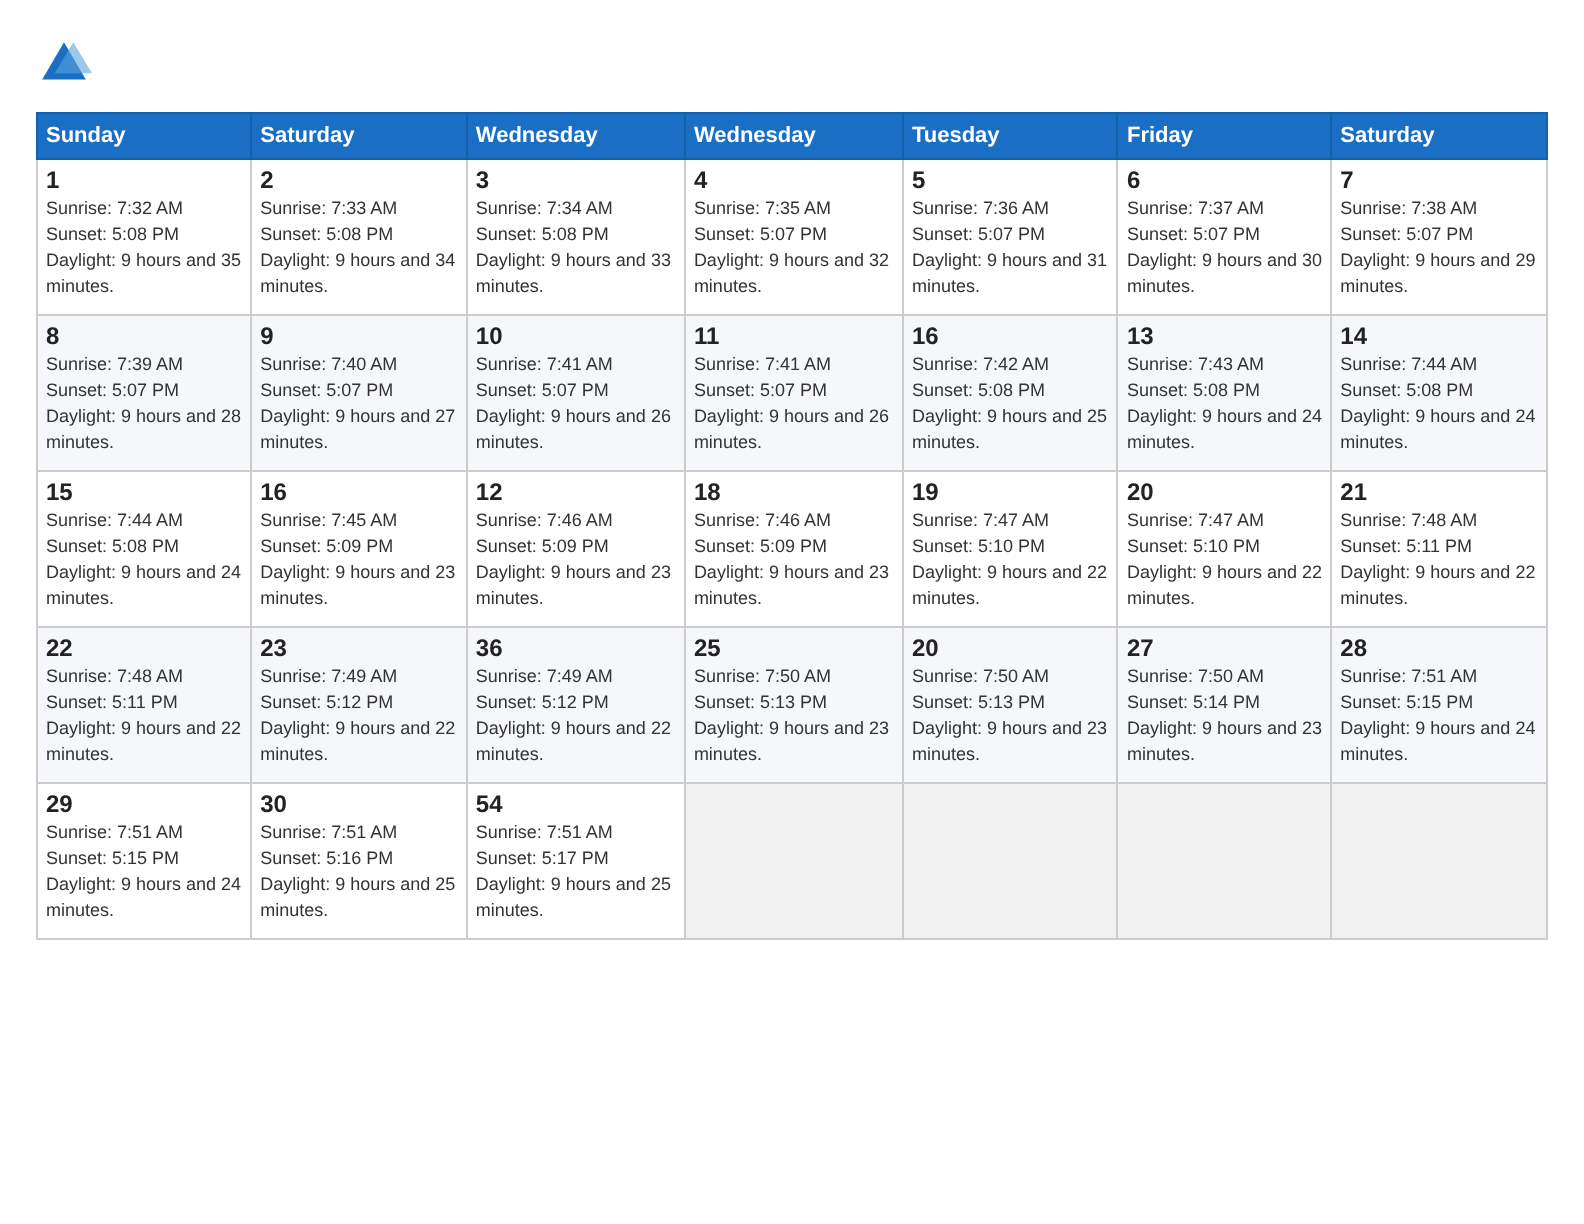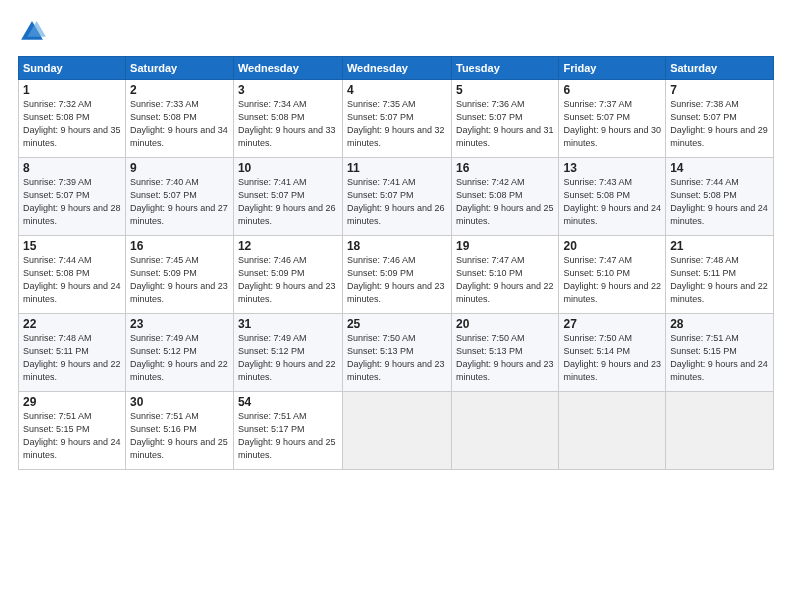--- a/index.html
+++ b/index.html
@@ -219,21 +219,21 @@
         <tr>
           <td>
             <span class="day-num">22</span>
             <div class="day-info">Sunrise: 7:48 AM<br>Sunset: 5:11 PM<br>Daylight: 9 hours and 22 minutes.</div>
           </td>
           <td>
             <span class="day-num">23</span>
             <div class="day-info">Sunrise: 7:49 AM<br>Sunset: 5:12 PM<br>Daylight: 9 hours and 22 minutes.</div>
           </td>
           <td>
-            <span class="day-num">31</span>
+            <span class="day-num">36</span>
             <div class="day-info">Sunrise: 7:49 AM<br>Sunset: 5:12 PM<br>Daylight: 9 hours and 22 minutes.</div>
           </td>
           <td>
             <span class="day-num">25</span>
             <div class="day-info">Sunrise: 7:50 AM<br>Sunset: 5:13 PM<br>Daylight: 9 hours and 23 minutes.</div>
           </td>
           <td>
             <span class="day-num">20</span>
             <div class="day-info">Sunrise: 7:50 AM<br>Sunset: 5:13 PM<br>Daylight: 9 hours and 23 minutes.</div>
           </td>

